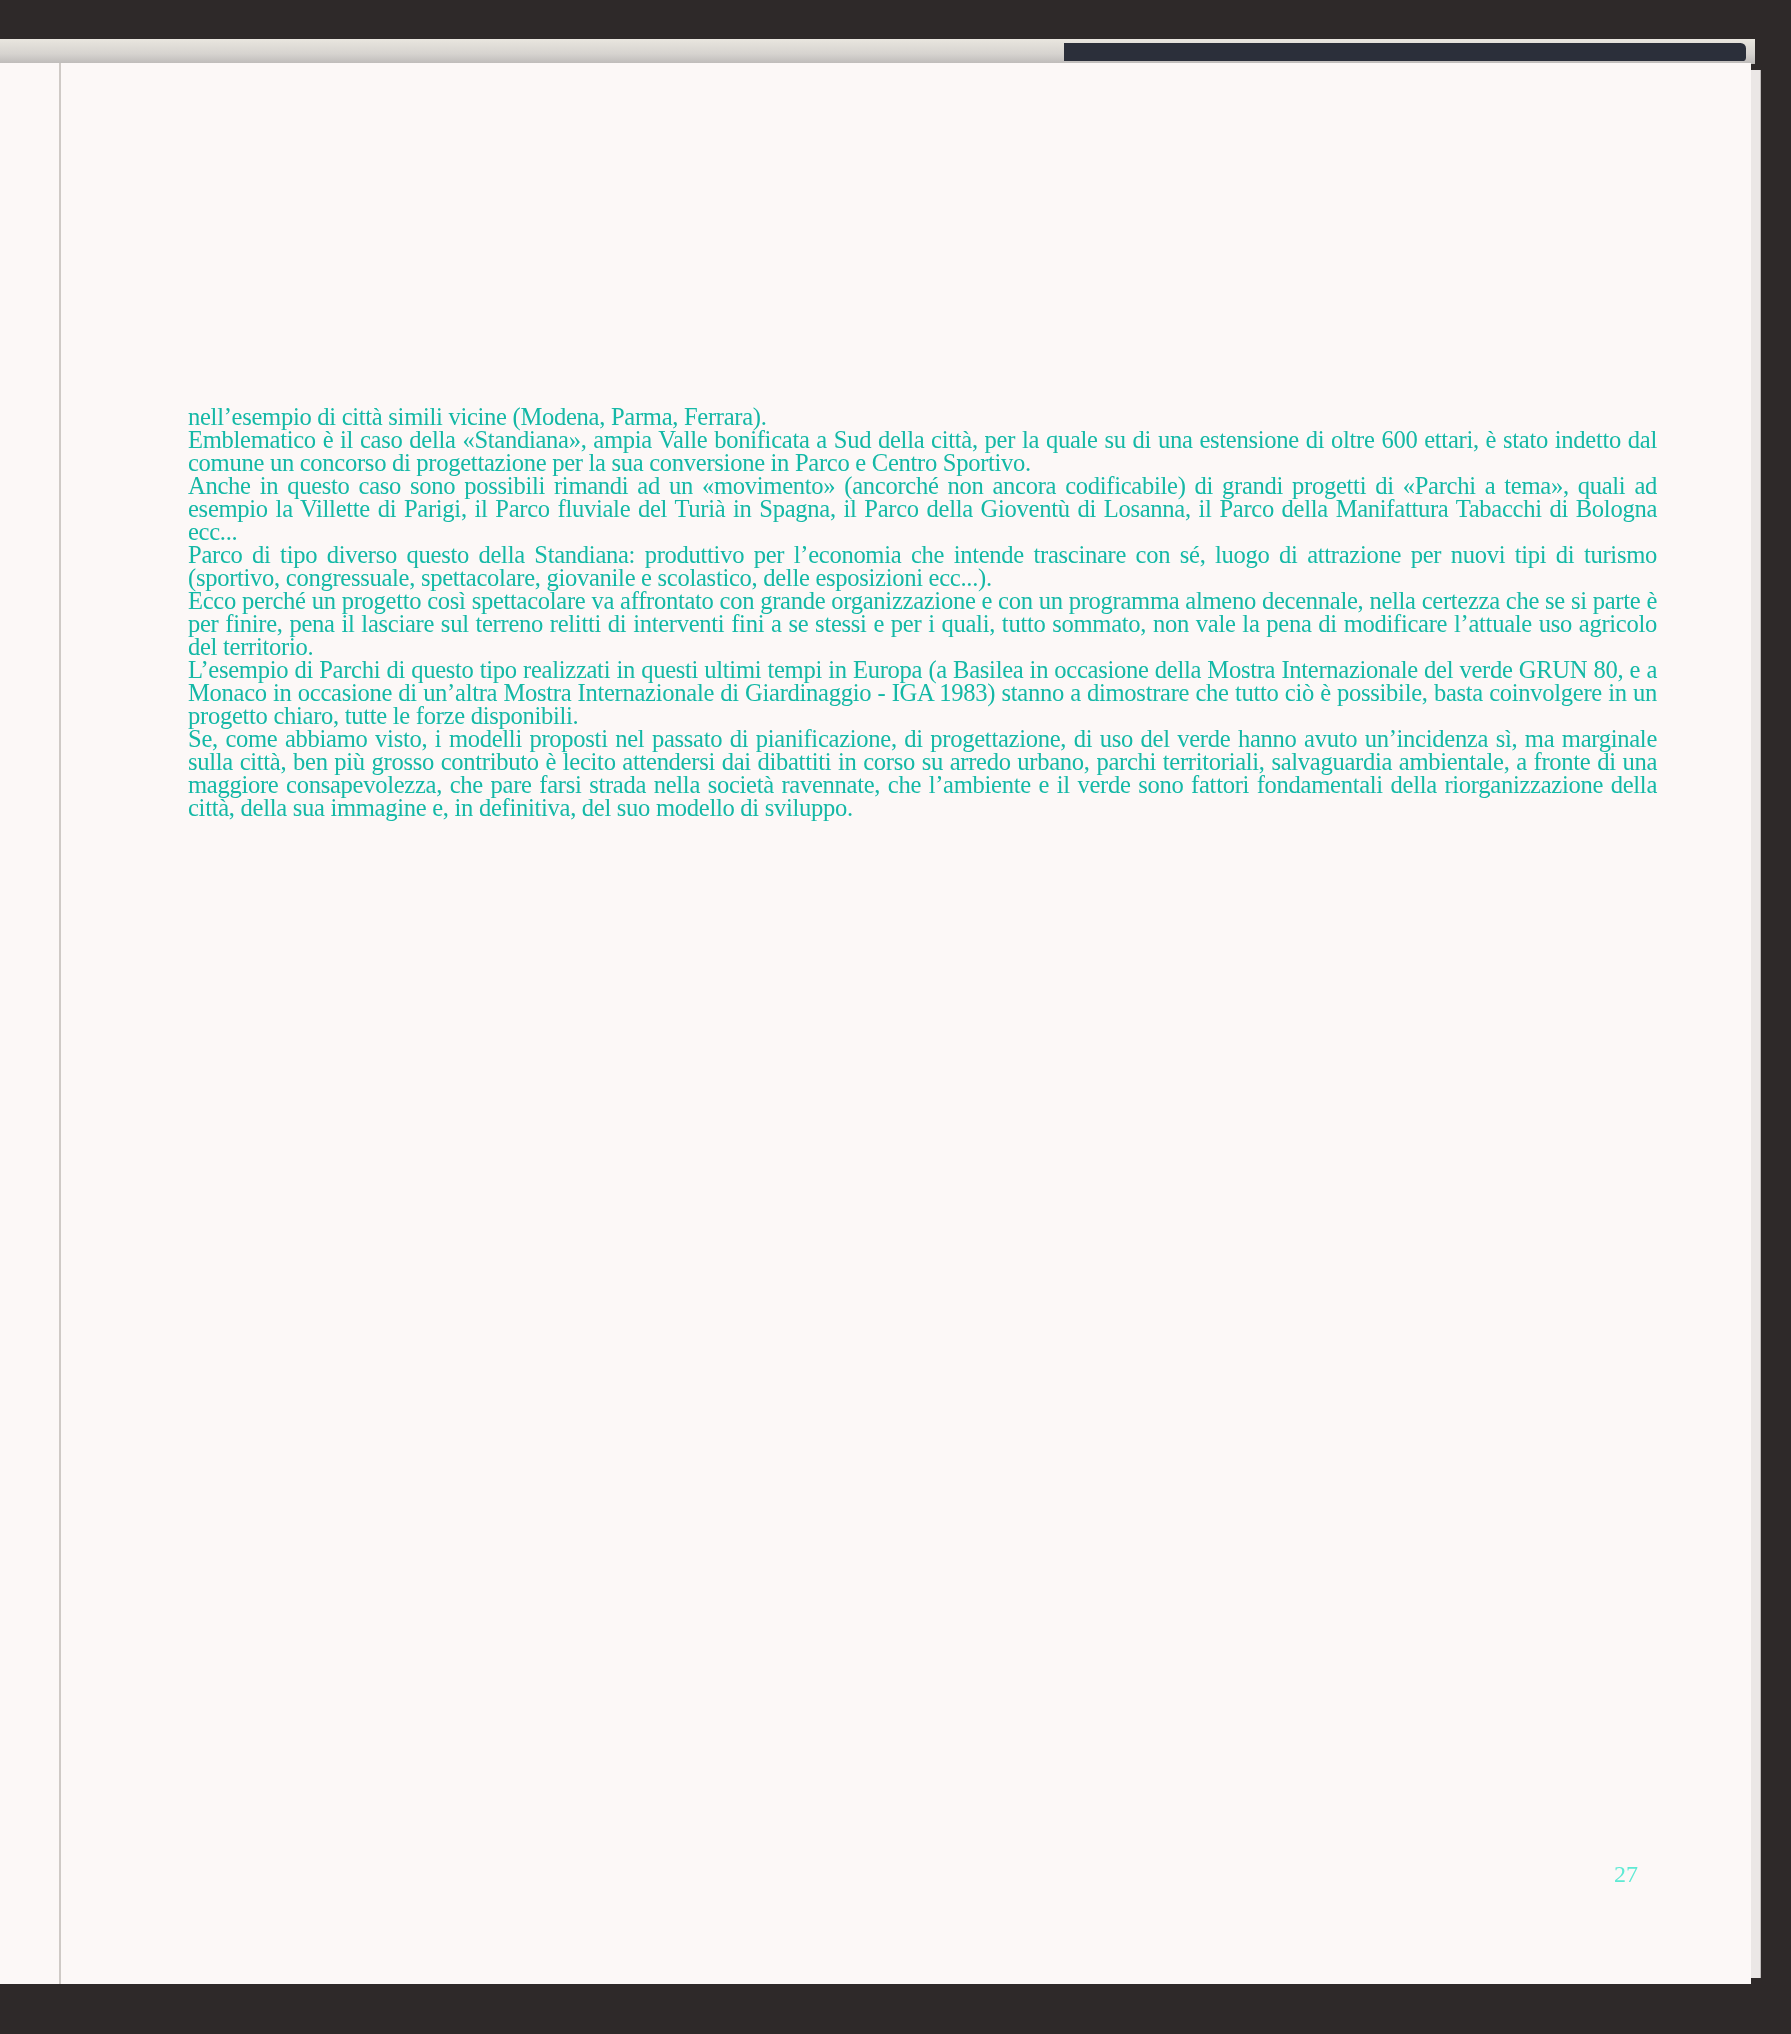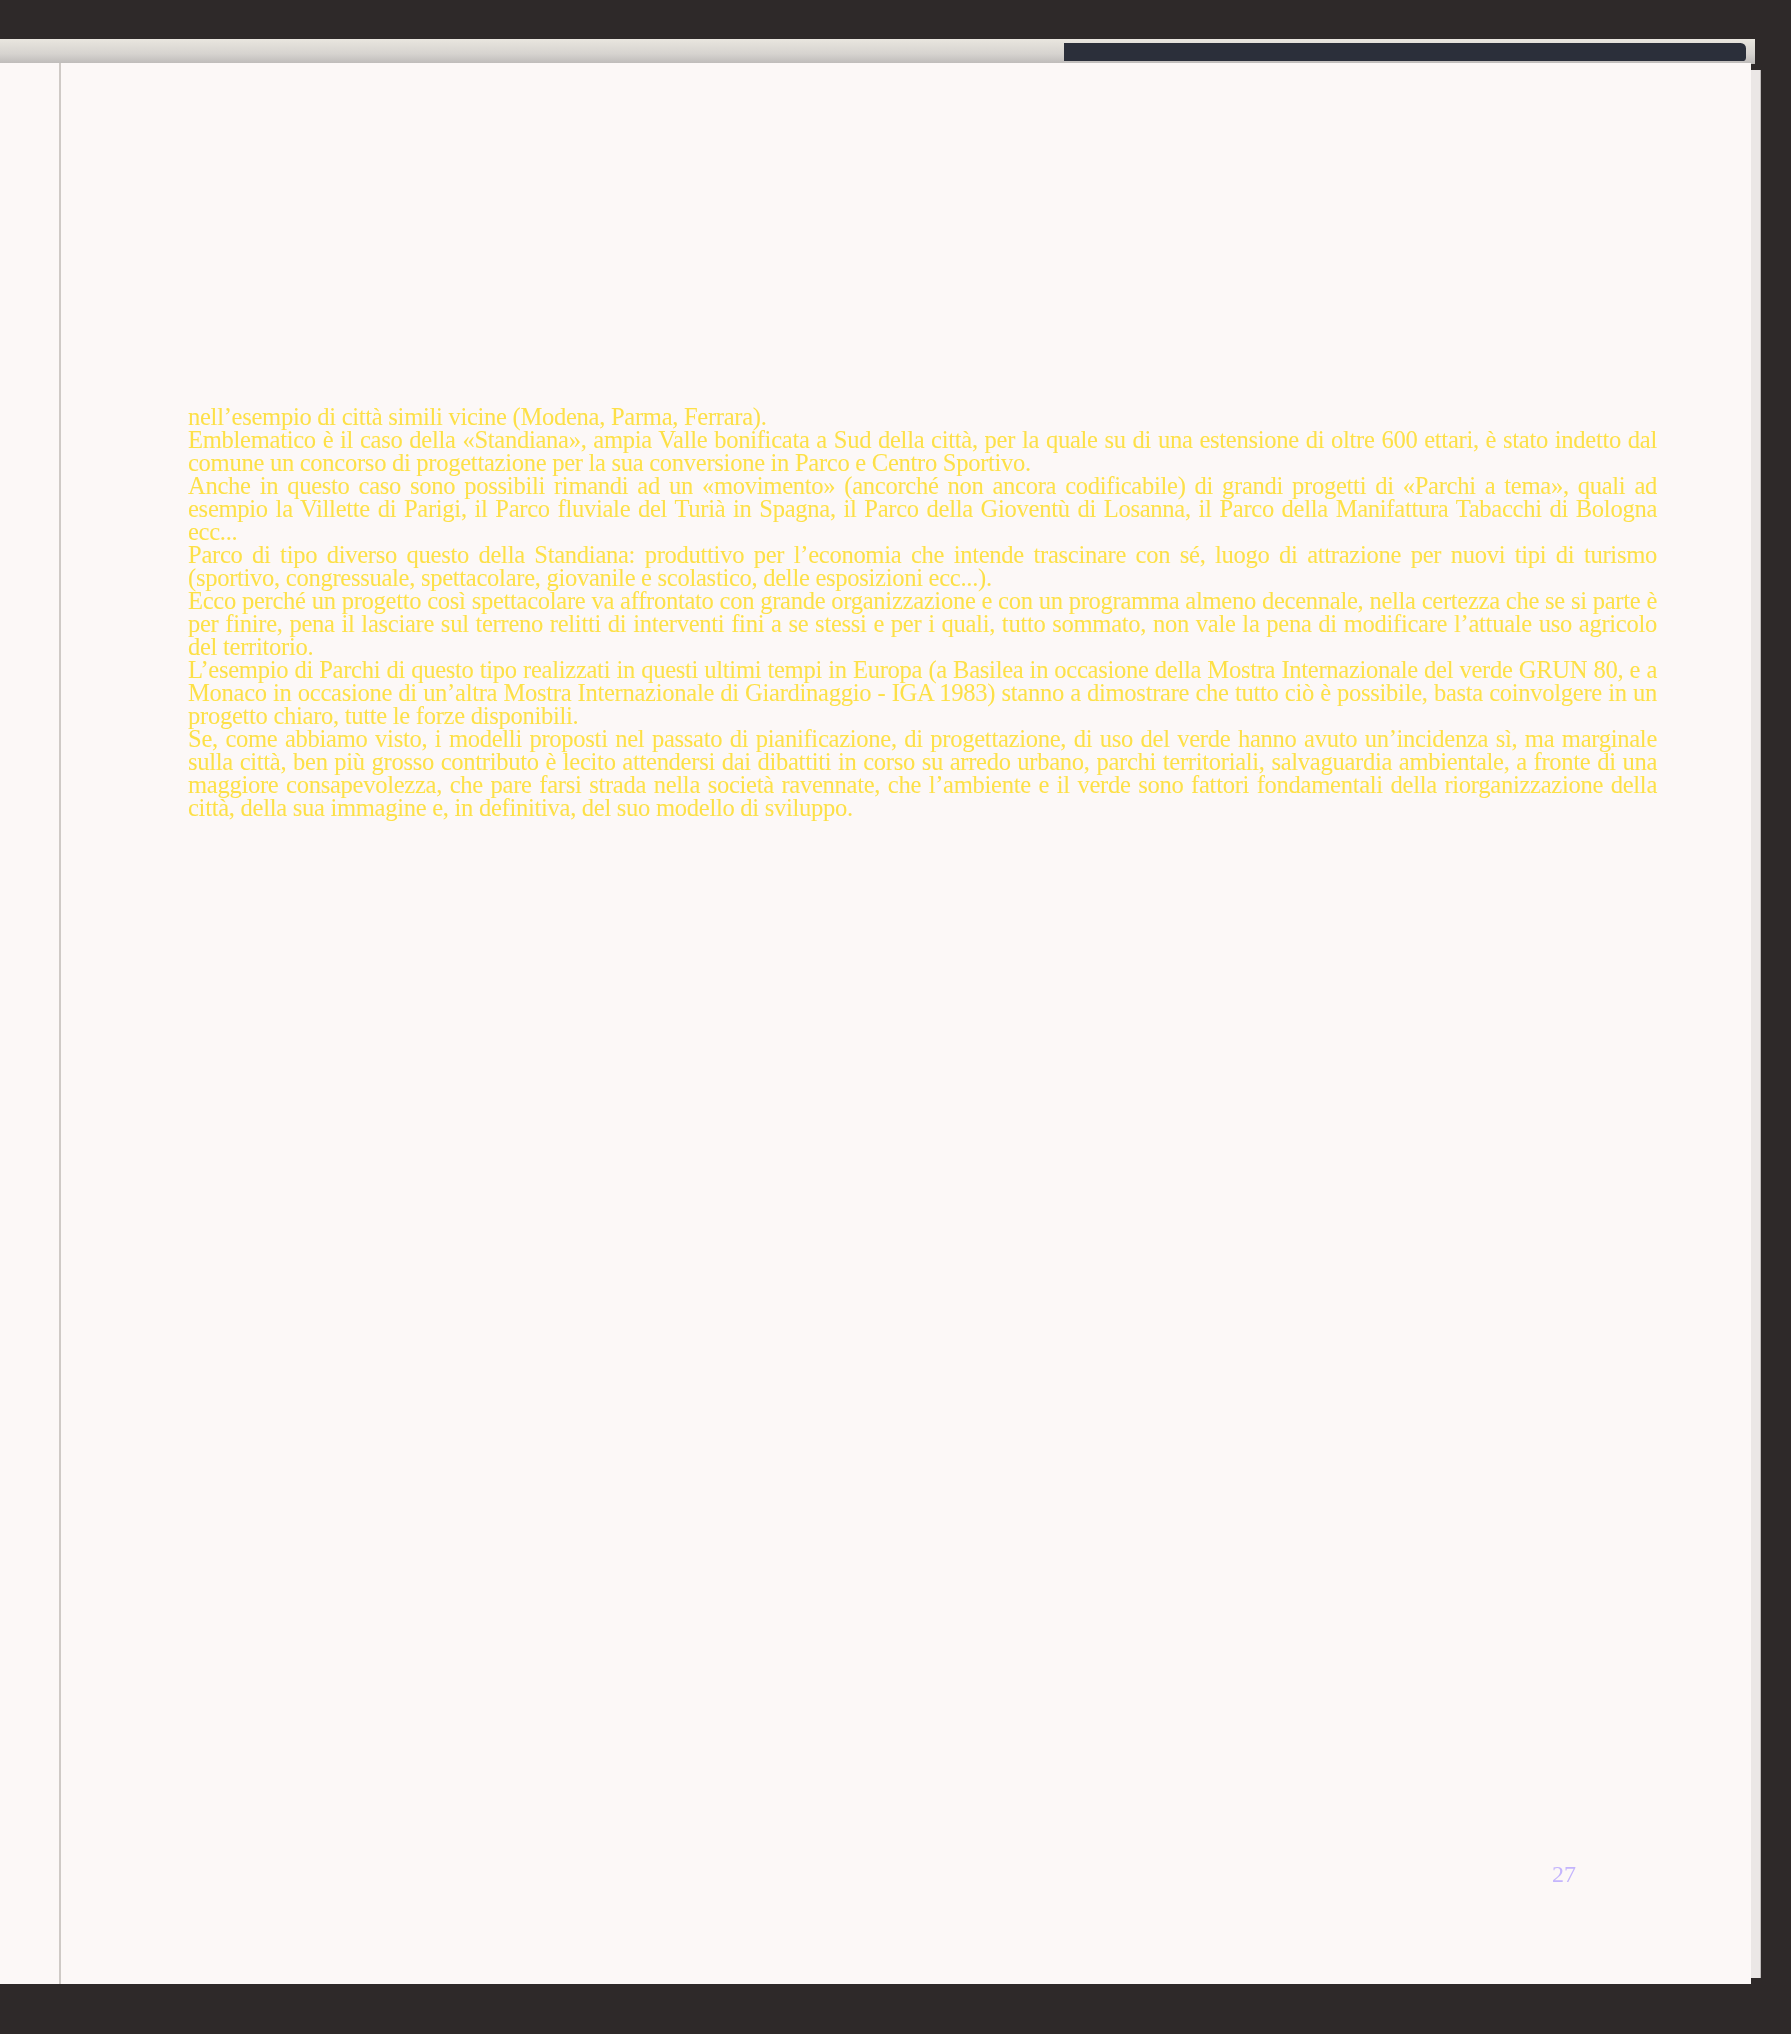--- a/index.html
+++ b/index.html
@@ -24,27 +24,27 @@
   .page-edge-right {
     position: absolute; left: 1751px; top: 70px; width: 9px; height: 1908px;
     background: #ebe7e6; border-right: 0.9px solid #bcb8b7;
   }
   .spine {
     position: absolute; left: 59px; top: 63px; width: 1.8px; height: 1921px;
     background: #cfcac6;
   }
   .body-text {
     position: absolute; left: 188px; top: 405px; width: 1469px;
-    font-size: 24.6px; line-height: 23px; color: #fde047;
+    font-size: 24.6px; line-height: 23px; color: #14b8a6;
     letter-spacing: -0.3px;
   }
   .body-text p { margin: 0; text-align: justify; }
   .page-number {
-    position: absolute; left: 1552px; top: 1861px;
-    font-size: 24px; color: #c4b5fd;
+    position: absolute; left: 1614px; top: 1861px;
+    font-size: 24px; color: #5eead4;
   }
 </style>
 </head>
 <body>
 
 <div class="top-edge"></div>
 <div class="top-strip"></div>
 
 <div class="page"></div>
 <div class="page-edge-right"></div>

